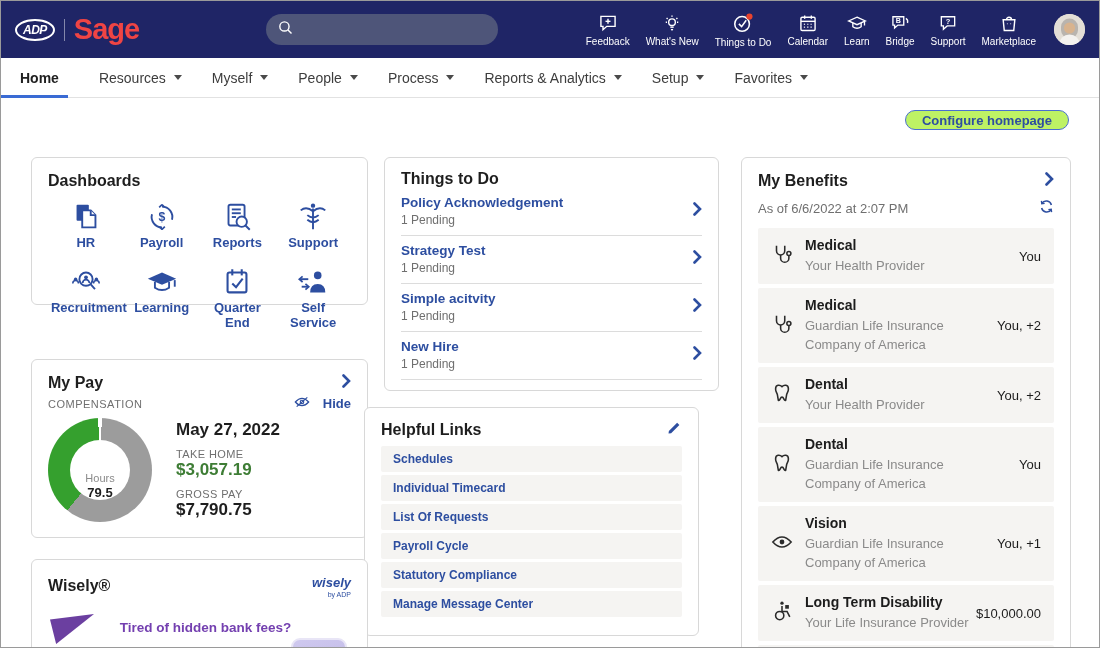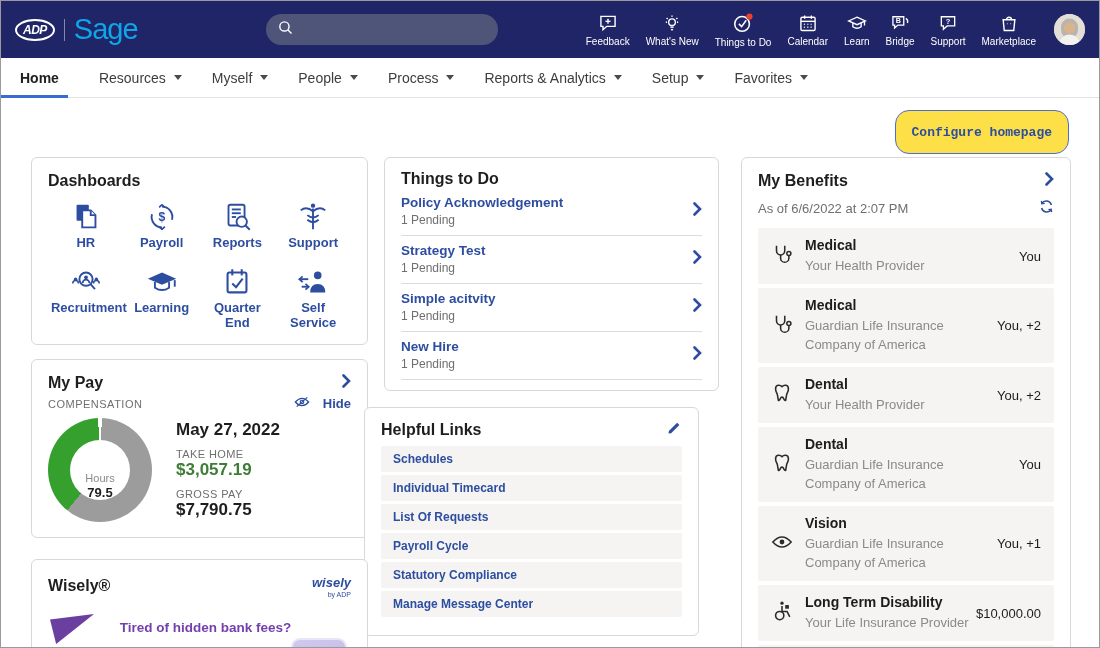--- a/index.html
+++ b/index.html
@@ -8,21 +8,21 @@
   .screen { position:relative; width:1100px; height:648px; background:#fff;
             border:1px solid #9a9a9a; overflow:hidden; }
 
   
   .topbar { position:absolute; left:0; top:0; width:100%; height:57px;
             background:#1f2566; display:flex; align-items:center; }
   .brand { display:flex; align-items:center; gap:9px; padding-left:14px; }
   .adp-logo { color:#fff; font-weight:bold; font-style:italic; font-size:12px;
               border:2px solid #fff; border-radius:50%; padding:2px 6px; letter-spacing:-0.5px; }
   .brand-sep { width:1px; height:22px; background:rgba(255,255,255,.45); }
-  .sage-logo { color:#0ea5e9; font-size:29px; font-weight:normal; letter-spacing:-1px; line-height:1; }
+  .sage-logo { color:#ef4444; font-size:29px; font-weight:bold; letter-spacing:-1px; line-height:1; }
   .search { position:absolute; left:265px; top:13px; width:232px; height:31px;
             background:#4e5579; border-radius:16px; display:flex; align-items:center;
             padding-left:11px; border:none; }
   .tb-actions { position:absolute; right:6px; top:0; height:57px; display:flex; align-items:center; }
   .tb-item { display:flex; flex-direction:column; align-items:center; gap:3px;
              color:#fff; font-size:10px; padding:0 8px; cursor:pointer; white-space:nowrap; }
   .tb-item svg { display:block; }
   .tb-avatar { width:31px; height:31px; border-radius:50%; overflow:hidden; margin:0 8px 0 10px;
                background:#e9e2d8; }
 
@@ -32,29 +32,29 @@
   .nav-item { position:relative; height:40px; display:flex; align-items:center;
               font-size:14px; color:#3d3d3d; cursor:pointer; margin-right:30px; white-space:nowrap; }
   .nav-item.first { padding-left:19px; margin-right:40px; }
   .nav-item.active { font-weight:bold; color:#202020; }
   .caret { width:0; height:0; border-left:4px solid transparent; border-right:4px solid transparent;
            border-top:5px solid #4a4a4a; margin-left:8px; }
   .nav-underline { position:absolute; left:0; bottom:0; width:67px; height:3px; background:#3a6bd4; }
 
   
   .main { position:absolute; left:0; top:97px; width:100%; height:550px; overflow:hidden; background:#fff; }
-  .configure-btn { position:absolute; right:30px; top:12px; height:44px; padding:0 16px;
-                   border:1px solid #4a6fd0; border-radius:14px; background:#fde047; color:#2d4ea0;
-                   font-weight:bold; font-size:13px; font-family:Liberation Mono, monospace; cursor:pointer; }
+  .configure-btn { position:absolute; right:30px; top:12px; height:20px; padding:0 16px;
+                   border:1px solid #4a6fd0; border-radius:14px; background:#bef264; color:#2d4ea0;
+                   font-weight:bold; font-size:13px; font-family:Liberation Sans, sans-serif; cursor:pointer; }
   .card { position:absolute; background:#fff; border:1px solid #d8d8d8; border-radius:6px; }
   .card-title { font-size:16px; font-weight:bold; color:#1e1e1e; }
   .card-head { display:flex; justify-content:space-between; align-items:center; }
 
   
-  .dash { left:30px; top:59px; width:337px; height:188px; padding:14px 16px; }
+  .dash { left:30px; top:59px; width:337px; height:148px; padding:14px 16px; }
   .dash-grid { margin-top:10px; display:grid; grid-template-columns:repeat(4,1fr); row-gap:14px; }
   .dash-tile { display:flex; flex-direction:column; align-items:center; cursor:pointer; text-align:center; }
   .dash-tile svg { display:block; }
   .dash-label { margin-top:2px; color:#2d4ea0; font-weight:bold; font-size:13px; line-height:1.15; max-width:70px; }
 
   
   .todo { left:383px; top:59px; width:335px; height:234px; padding:12px 16px; }
   .todo-row { display:flex; justify-content:space-between; align-items:center;
               padding:7px 0 8px; border-bottom:1px solid #dcdcdc; cursor:pointer; }
   .todo-title { color:#2d4ea0; font-weight:bold; font-size:13.5px; }

